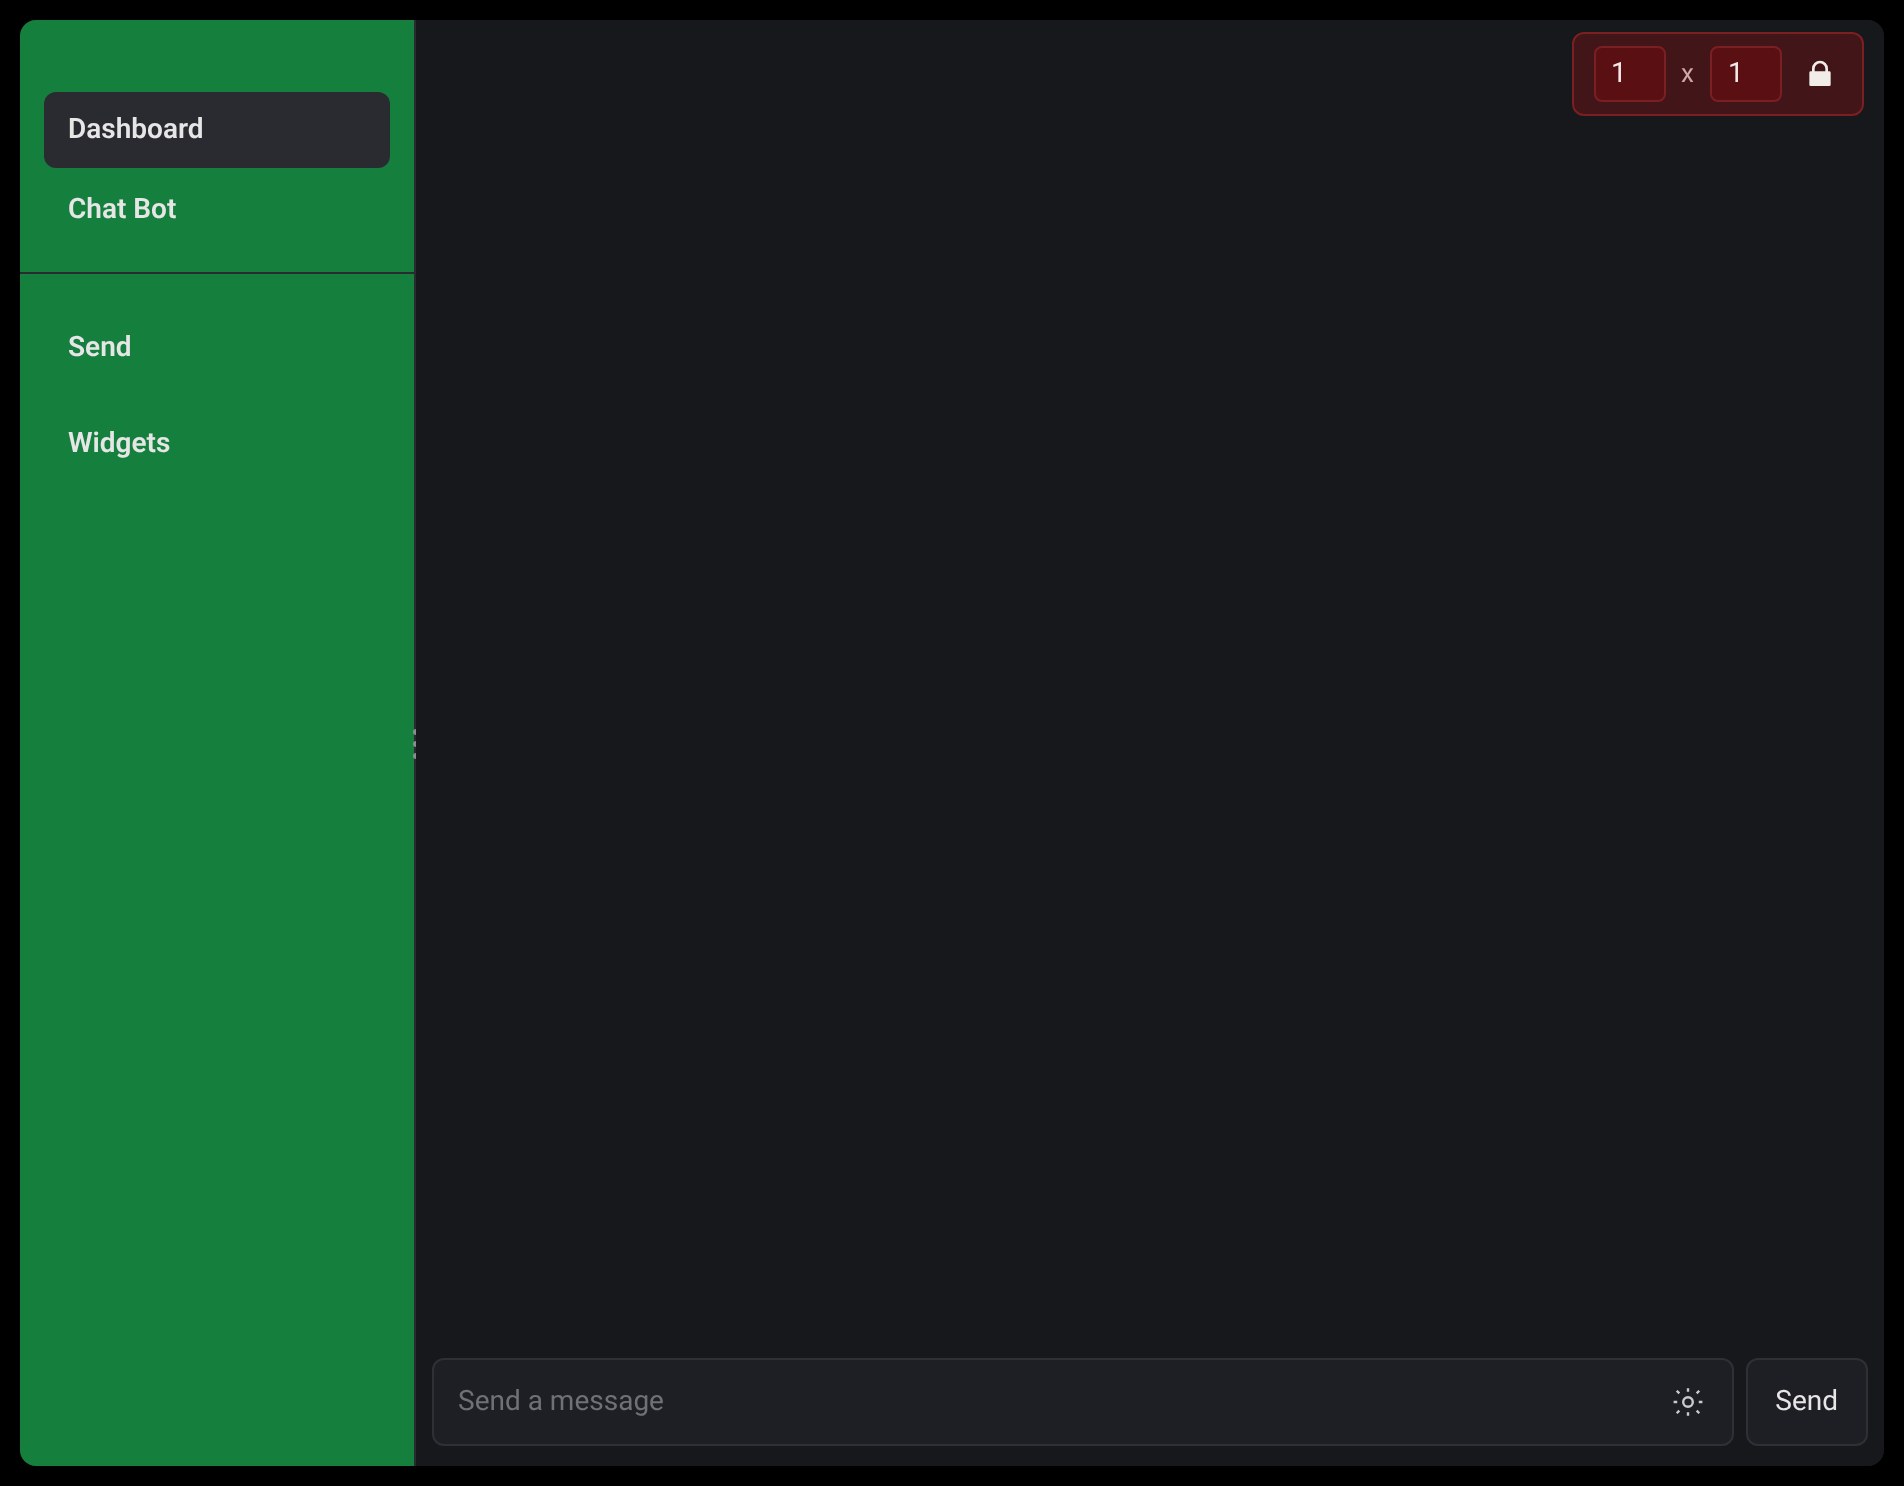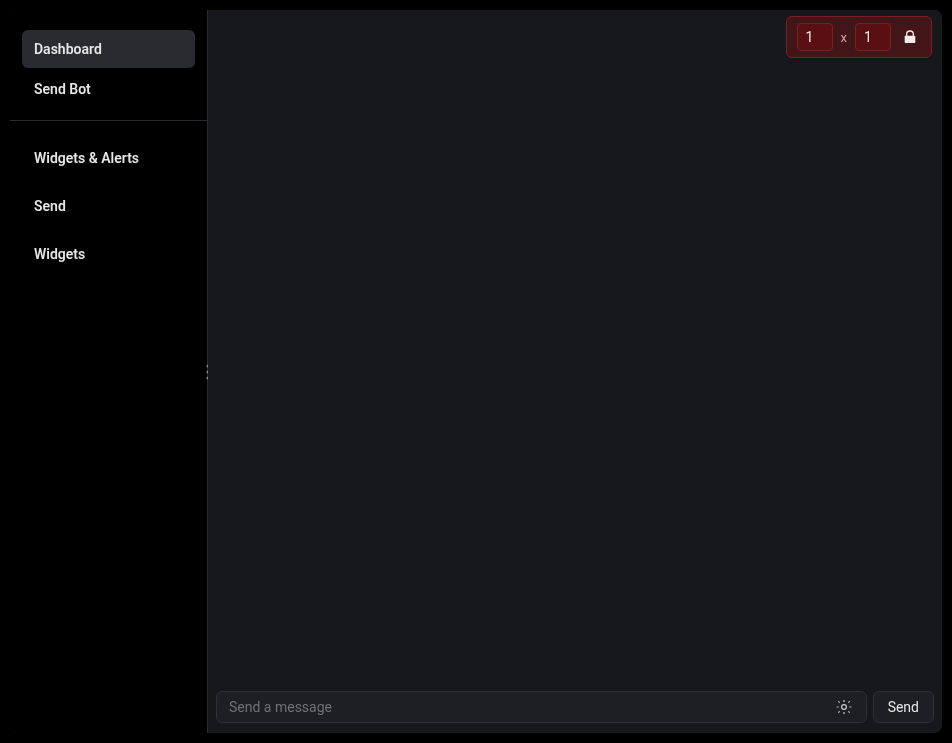--- a/index.html
+++ b/index.html
@@ -7,23 +7,23 @@
   .app {
     position: absolute;
     top: 10px; left: 10px; right: 10px; bottom: 10px;
     background: #17181c;
     border-radius: 8px;
     display: flex;
     overflow: hidden;
   }
   .sidebar {
     width: 198px;
-    background: #000000;
+    background: #15803d;
     border-right: 1px solid #2a2b30;
-    padding-top: 20px;
+    padding-top: 36px;
     display: flex;
     flex-direction: column;
   }
   .sidebar-section {
     padding: 0 12px;
   }
   .sidebar-item {
     display: block;
     padding: 11px 12px;
     color: #e6e6e7;
@@ -93,21 +93,21 @@
   }
   .lock-btn {
     width: 22px; height: 22px;
     display:flex; align-items:center; justify-content:center;
     cursor:pointer;
   }
   .lock-btn svg { width: 16px; height: 16px; fill: #f1ece8; }
   .composer {
     position: absolute;
     left: 8px; right: 8px; bottom: 10px;
-    height: 32px;
+    height: 44px;
     display: flex;
     align-items: stretch;
     gap: 6px;
   }
   .message-wrap {
     flex: 1;
     display: flex;
     align-items: center;
     background: #1e1f24;
     border: 1px solid #2f3036;
@@ -146,28 +146,25 @@
 <body>
 
 <div class="app">
 
   <nav class="sidebar">
     <div class="sidebar-section">
       <div class="sidebar-item active">
         <span>Dashboard</span>
       </div>
       <div class="sidebar-item">
-        <span>Send Bot</span>
+        <span>Chat Bot</span>
       </div>
     </div>
     <div class="sidebar-divider"></div>
     <div class="sidebar-section">
-      <div class="sidebar-item secondary">
-        <span>Widgets &amp; Alerts</span>
-      </div>
       <div class="sidebar-item secondary">
         <span>Send</span>
       </div>
       <div class="sidebar-item secondary">
         <span>Widgets</span>
       </div>
     </div>
   </nav>
 
   <div class="resizer">

